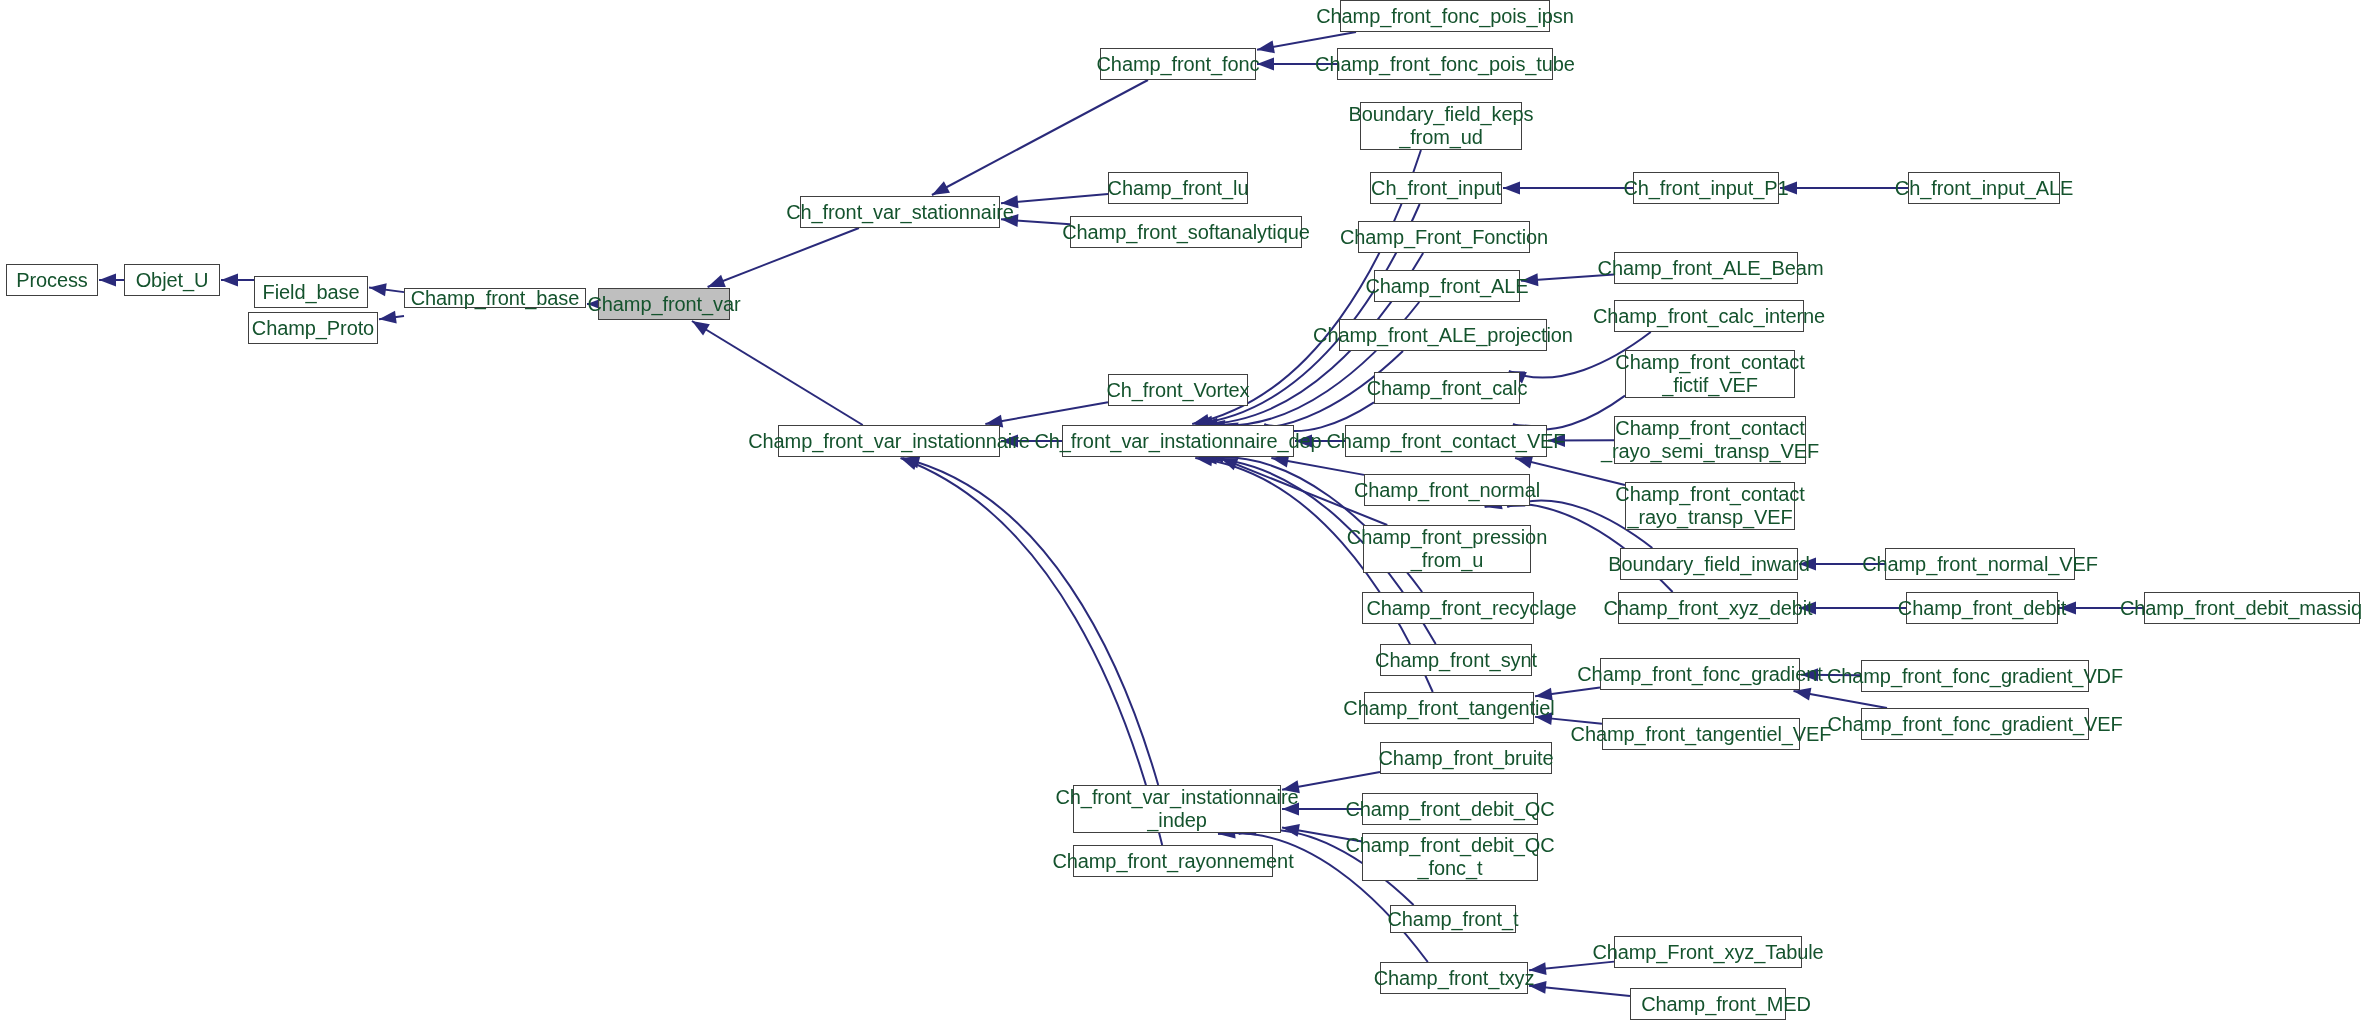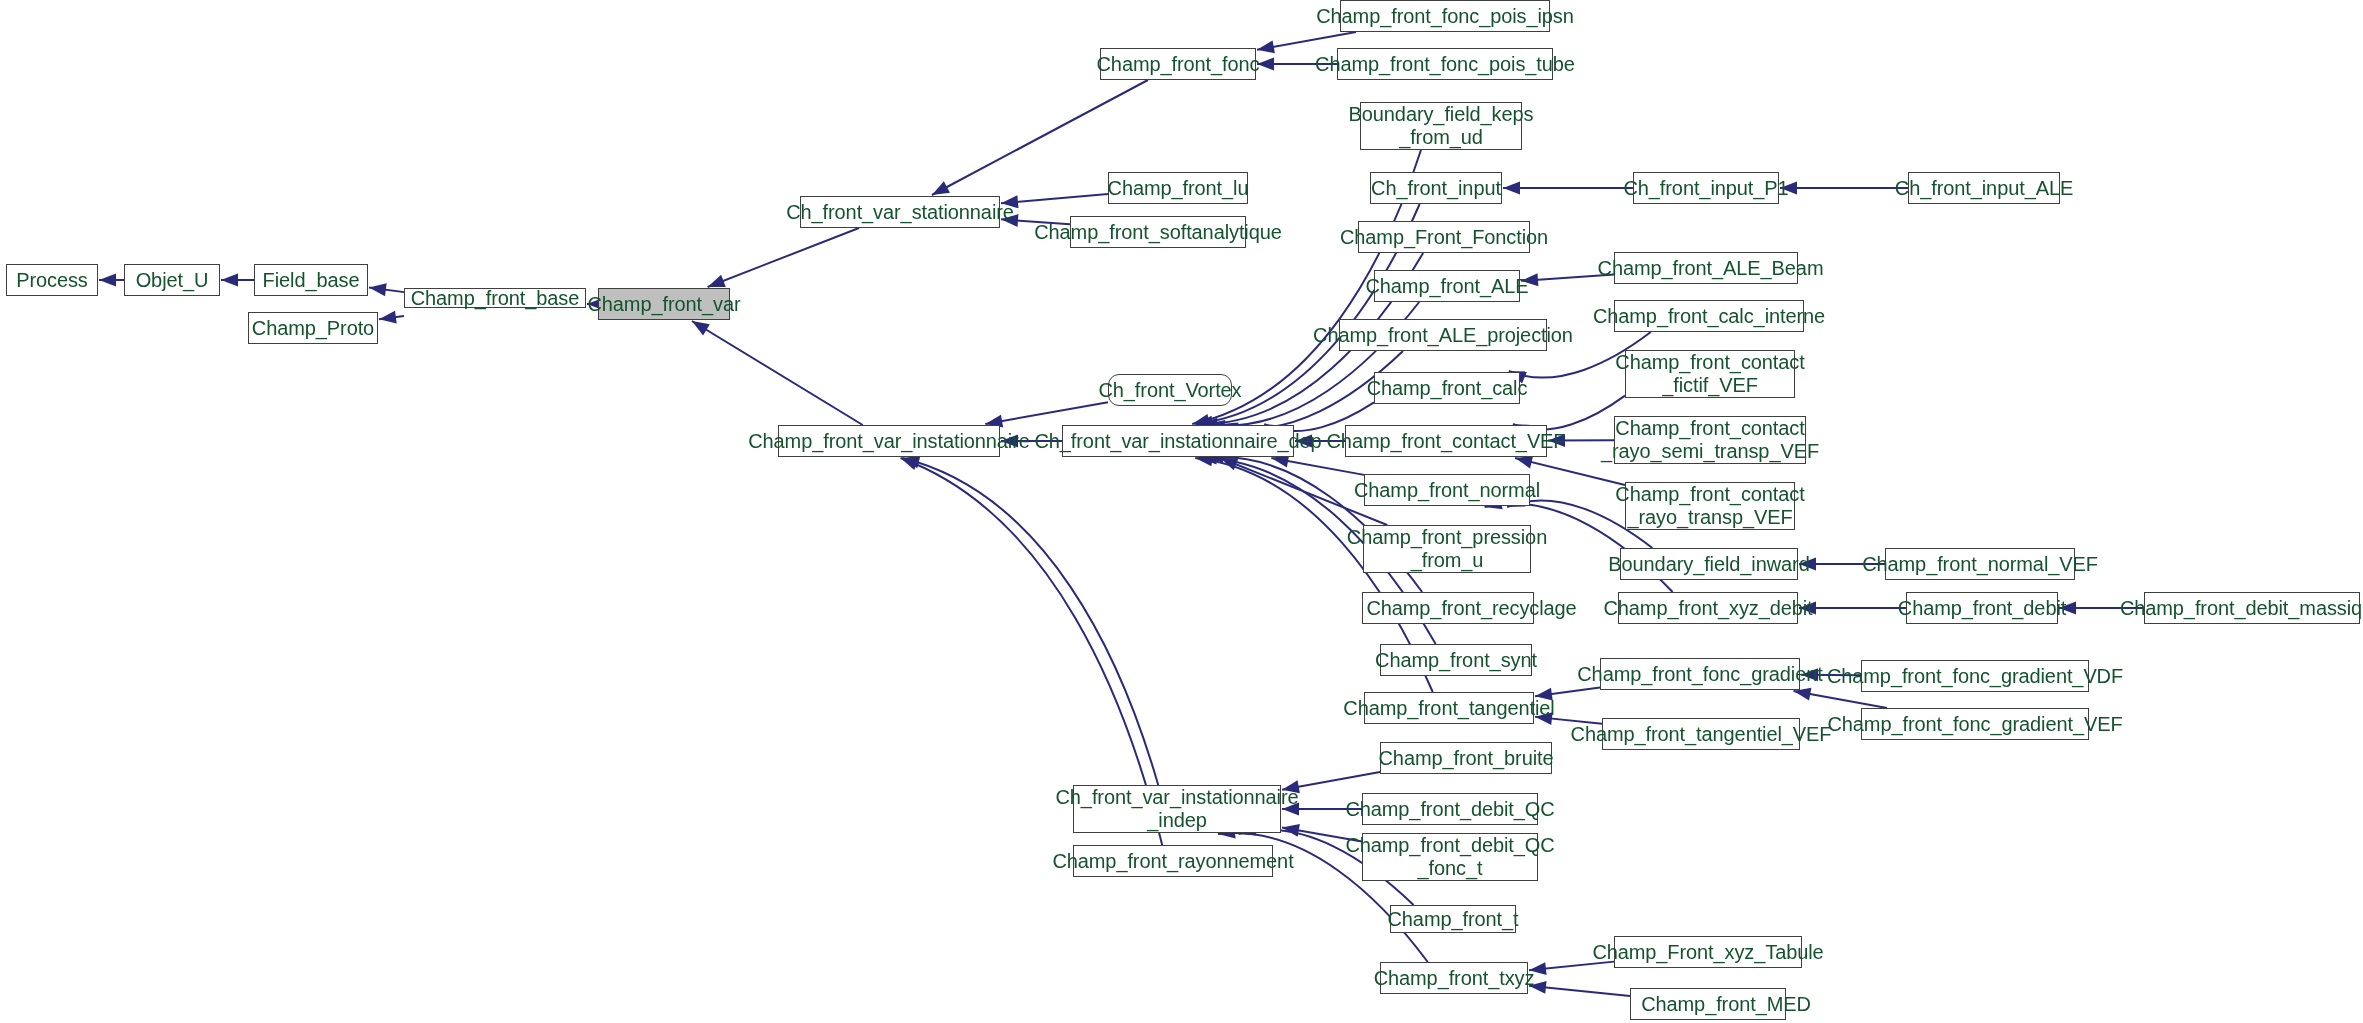--- a/index.html
+++ b/index.html
@@ -147,32 +147,32 @@
       <polygon points="1238.607142857143,834 1253.1435690648516,823.048182200756 1256.742131235664,835.5401936601968" fill="#2a2a7a"></polygon>
       <path d="M1427.775147928994,962 C1380.3235029585799,898.2143431952663 1304.88,823.6842603550296 1217.9763313609467,834" fill="none" stroke="#2a2a7a" stroke-width="2"></path>
       <polygon points="1217.9763313609467,834 1234.091622241249,825.5414303902347 1235.624005046902,838.4507991949803" fill="#2a2a7a"></polygon>
       <path d="M1614,961.6220472440945 L1529,970.3228346456693" fill="none" stroke="#2a2a7a" stroke-width="2"></path>
       <polygon points="1529,970.3228346456693 1545.2497349818389,962.125511117834 1546.5735263590047,975.0579345716859" fill="#2a2a7a"></polygon>
       <path d="M1630,996.0157480314961 L1529,985.6771653543307" fill="none" stroke="#2a2a7a" stroke-width="2"></path>
       <polygon points="1529,985.6771653543307 1546.5735263590047,980.942065428314 1545.2497349818389,993.8744888821659" fill="#2a2a7a"></polygon>
     </svg>
 <div class="node" style="left: 6px; top: 264px; width: 92px; height: 32px;">Process</div>
     <div class="node" style="left: 124px; top: 264px; width: 96px; height: 32px;">Objet_U</div>
-    <div class="node" style="left: 254px; top: 264px; width: 114px; height: 32px;">Field_base</div>
+    <div class="node" style="left: 254px; top: 276px; width: 114px; height: 32px;">Field_base</div>
     <div class="node" style="left: 248px; top: 312px; width: 130px; height: 32px;">Champ_Proto</div>
     <div class="node" style="left: 404px; top: 288px; width: 182px; height: 20px;">Champ_front_base</div>
     <div class="node current" style="left: 598px; top: 288px; width: 132px; height: 32px;">Champ_front_var</div>
     <div class="node" style="left: 800px; top: 196px; width: 200px; height: 32px; text-align: center;">Ch_front_var_stationnaire</div>
     <div class="node" style="left: 1100px; top: 48px; width: 156px; height: 32px;">Champ_front_fonc</div>
     <div class="node" style="left: 1340px; top: 0px; width: 210px; height: 32px;">Champ_front_fonc_pois_ipsn</div>
     <div class="node" style="left: 1337px; top: 48px; width: 216px; height: 32px;">Champ_front_fonc_pois_tube</div>
     <div class="node" style="left: 1108px; top: 172px; width: 140px; height: 32px;">Champ_front_lu</div>
-    <div class="node" style="left: 1070px; top: 216px; width: 176px; height: 32px;">Champ_front_softanalytique</div>
+    <div class="node" style="left: 1070px; top: 216px; width: 232px; height: 32px;">Champ_front_softanalytique</div>
     <div class="node" style="left: 778px; top: 425px; width: 222px; height: 32px;">Champ_front_var_instationnaire</div>
-    <div class="node" style="left: 1108px; top: 374px; width: 124px; height: 32px; border-radius: 11px;">Ch_front_Vortex</div>
+    <div class="node" style="left: 1108px; top: 374px; width: 140px; height: 32px;">Ch_front_Vortex</div>
     <div class="node" style="left: 1062px; top: 425px; width: 232px; height: 32px;">Ch_front_var_instationnaire_dep</div>
     <div class="node" style="left: 1360px; top: 102px; width: 162px; height: 48px;">Boundary_field_keps
 _from_ud</div>
     <div class="node" style="left: 1370px; top: 172px; width: 132px; height: 32px;">Ch_front_input</div>
     <div class="node" style="left: 1633px; top: 172px; width: 146px; height: 32px;">Ch_front_input_P1</div>
     <div class="node" style="left: 1908px; top: 172px; width: 152px; height: 32px;">Ch_front_input_ALE</div>
     <div class="node" style="left: 1358px; top: 221px; width: 172px; height: 32px;">Champ_Front_Fonction</div>
     <div class="node" style="left: 1374px; top: 270px; width: 146px; height: 32px;">Champ_front_ALE</div>
     <div class="node" style="left: 1614px; top: 252px; width: 184px; height: 32px; padding-left: 9px;">Champ_front_ALE_Beam</div>
     <div class="node" style="left: 1339px; top: 319px; width: 208px; height: 32px;">Champ_front_ALE_projection</div>

